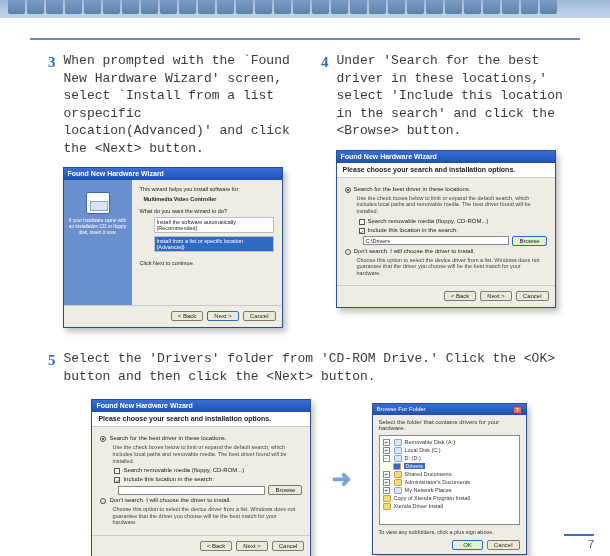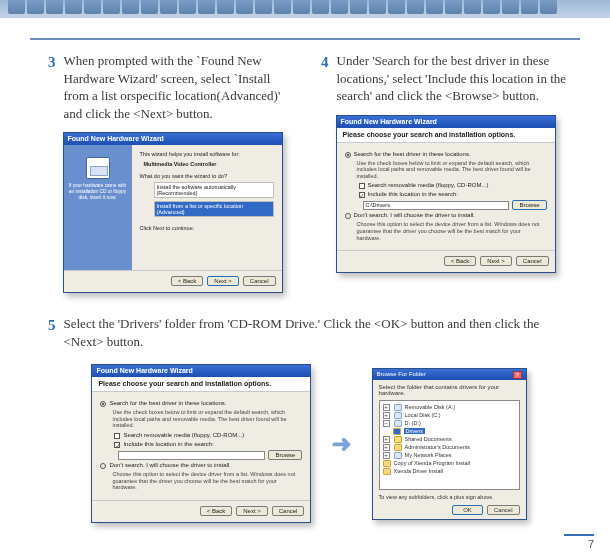--- a/index.html
+++ b/index.html
@@ -24,21 +24,21 @@
     height: 14px;
     background: linear-gradient(#7a9cc4, #5f82ac);
     border-radius: 0 0 2px 2px;
   }
   .hr { height: 2px; background: #6b8bb8; margin: 20px 30px 12px; }
   .content { padding: 0 40px 0 48px; }
   .cols { display: flex; gap: 24px; align-items: flex-start; }
   .col { flex: 1; }
   .step { display: flex; gap: 8px; margin-bottom: 10px; line-height: 1.35; color:#3a3a3a; }
   .step .num { font-weight: bold; color: #2a6fb5; font-size: 15px; flex: 0 0 auto; }
-  .step .txt { flex: 1; }
+  .step .txt { flex: 1; font-family: Liberation Mono, monospace; }
   .wiz {
     width: 220px;
     margin: 8px auto 0;
     border: 1px solid #2b4f8a;
     box-shadow: 3px 4px 6px rgba(0,0,0,.25);
     font-family: Tahoma, Arial, sans-serif;
     font-size: 6px;
     color: #222;
   }
   .wiz .titlebar {

